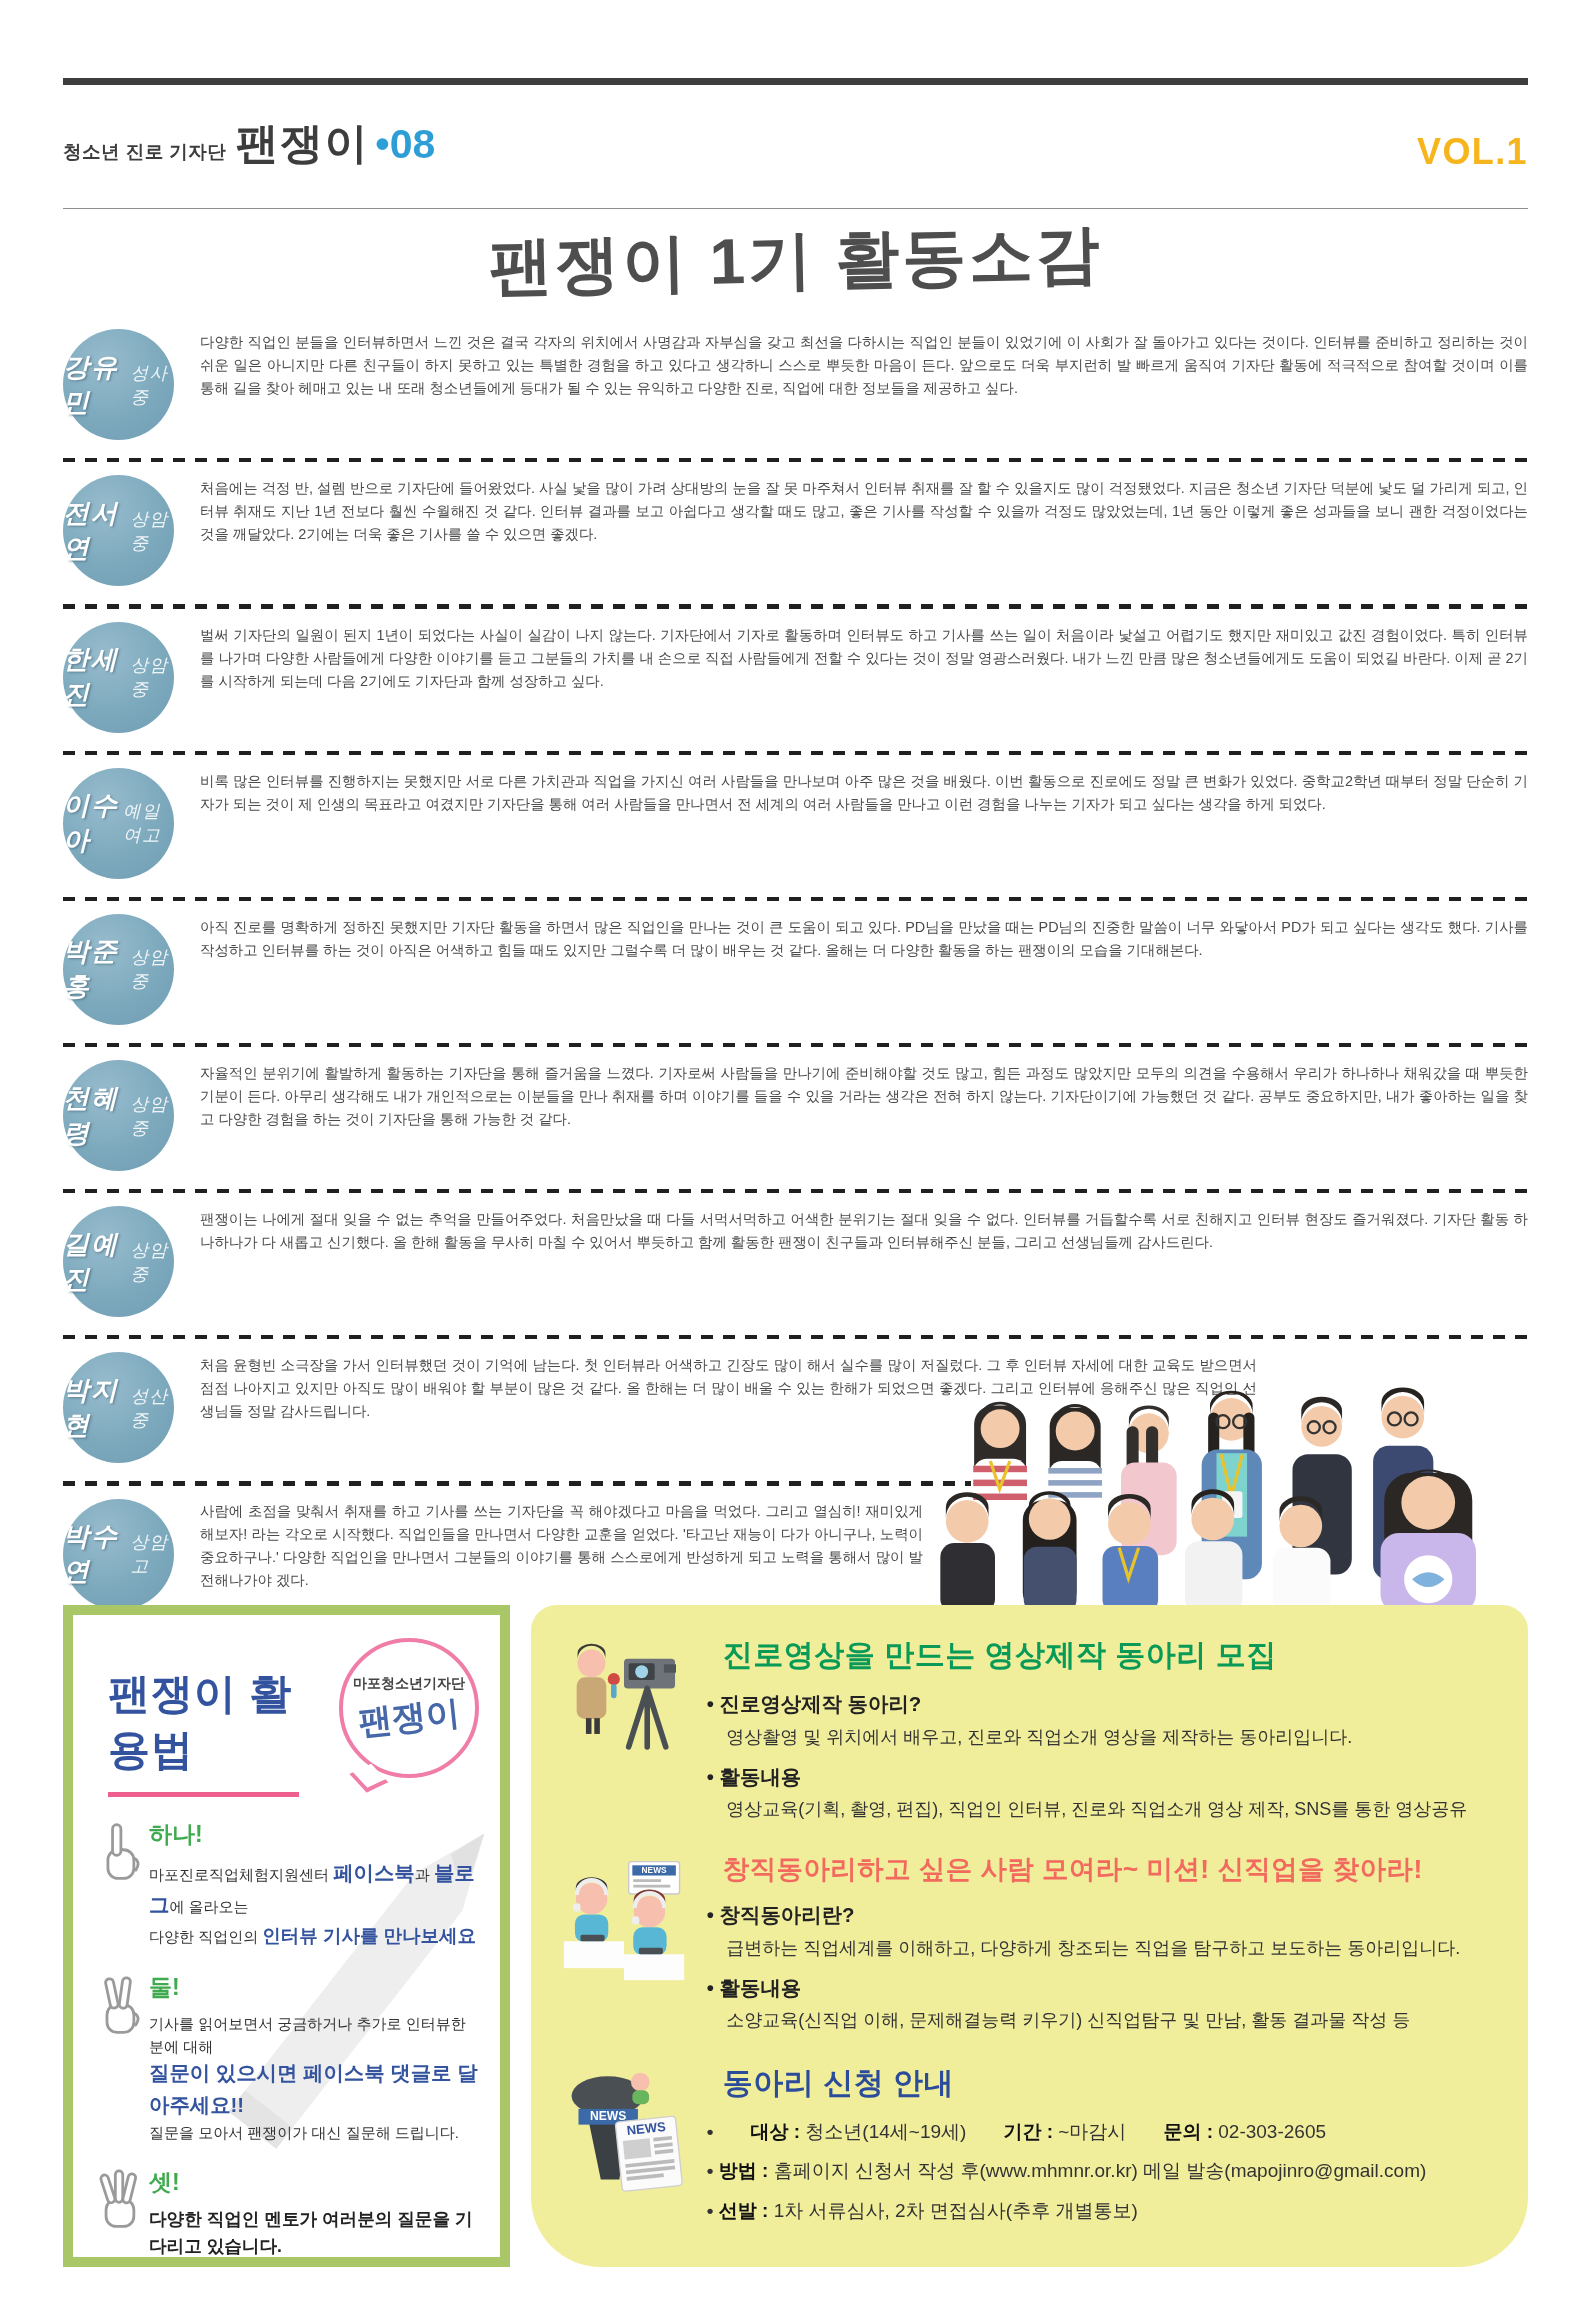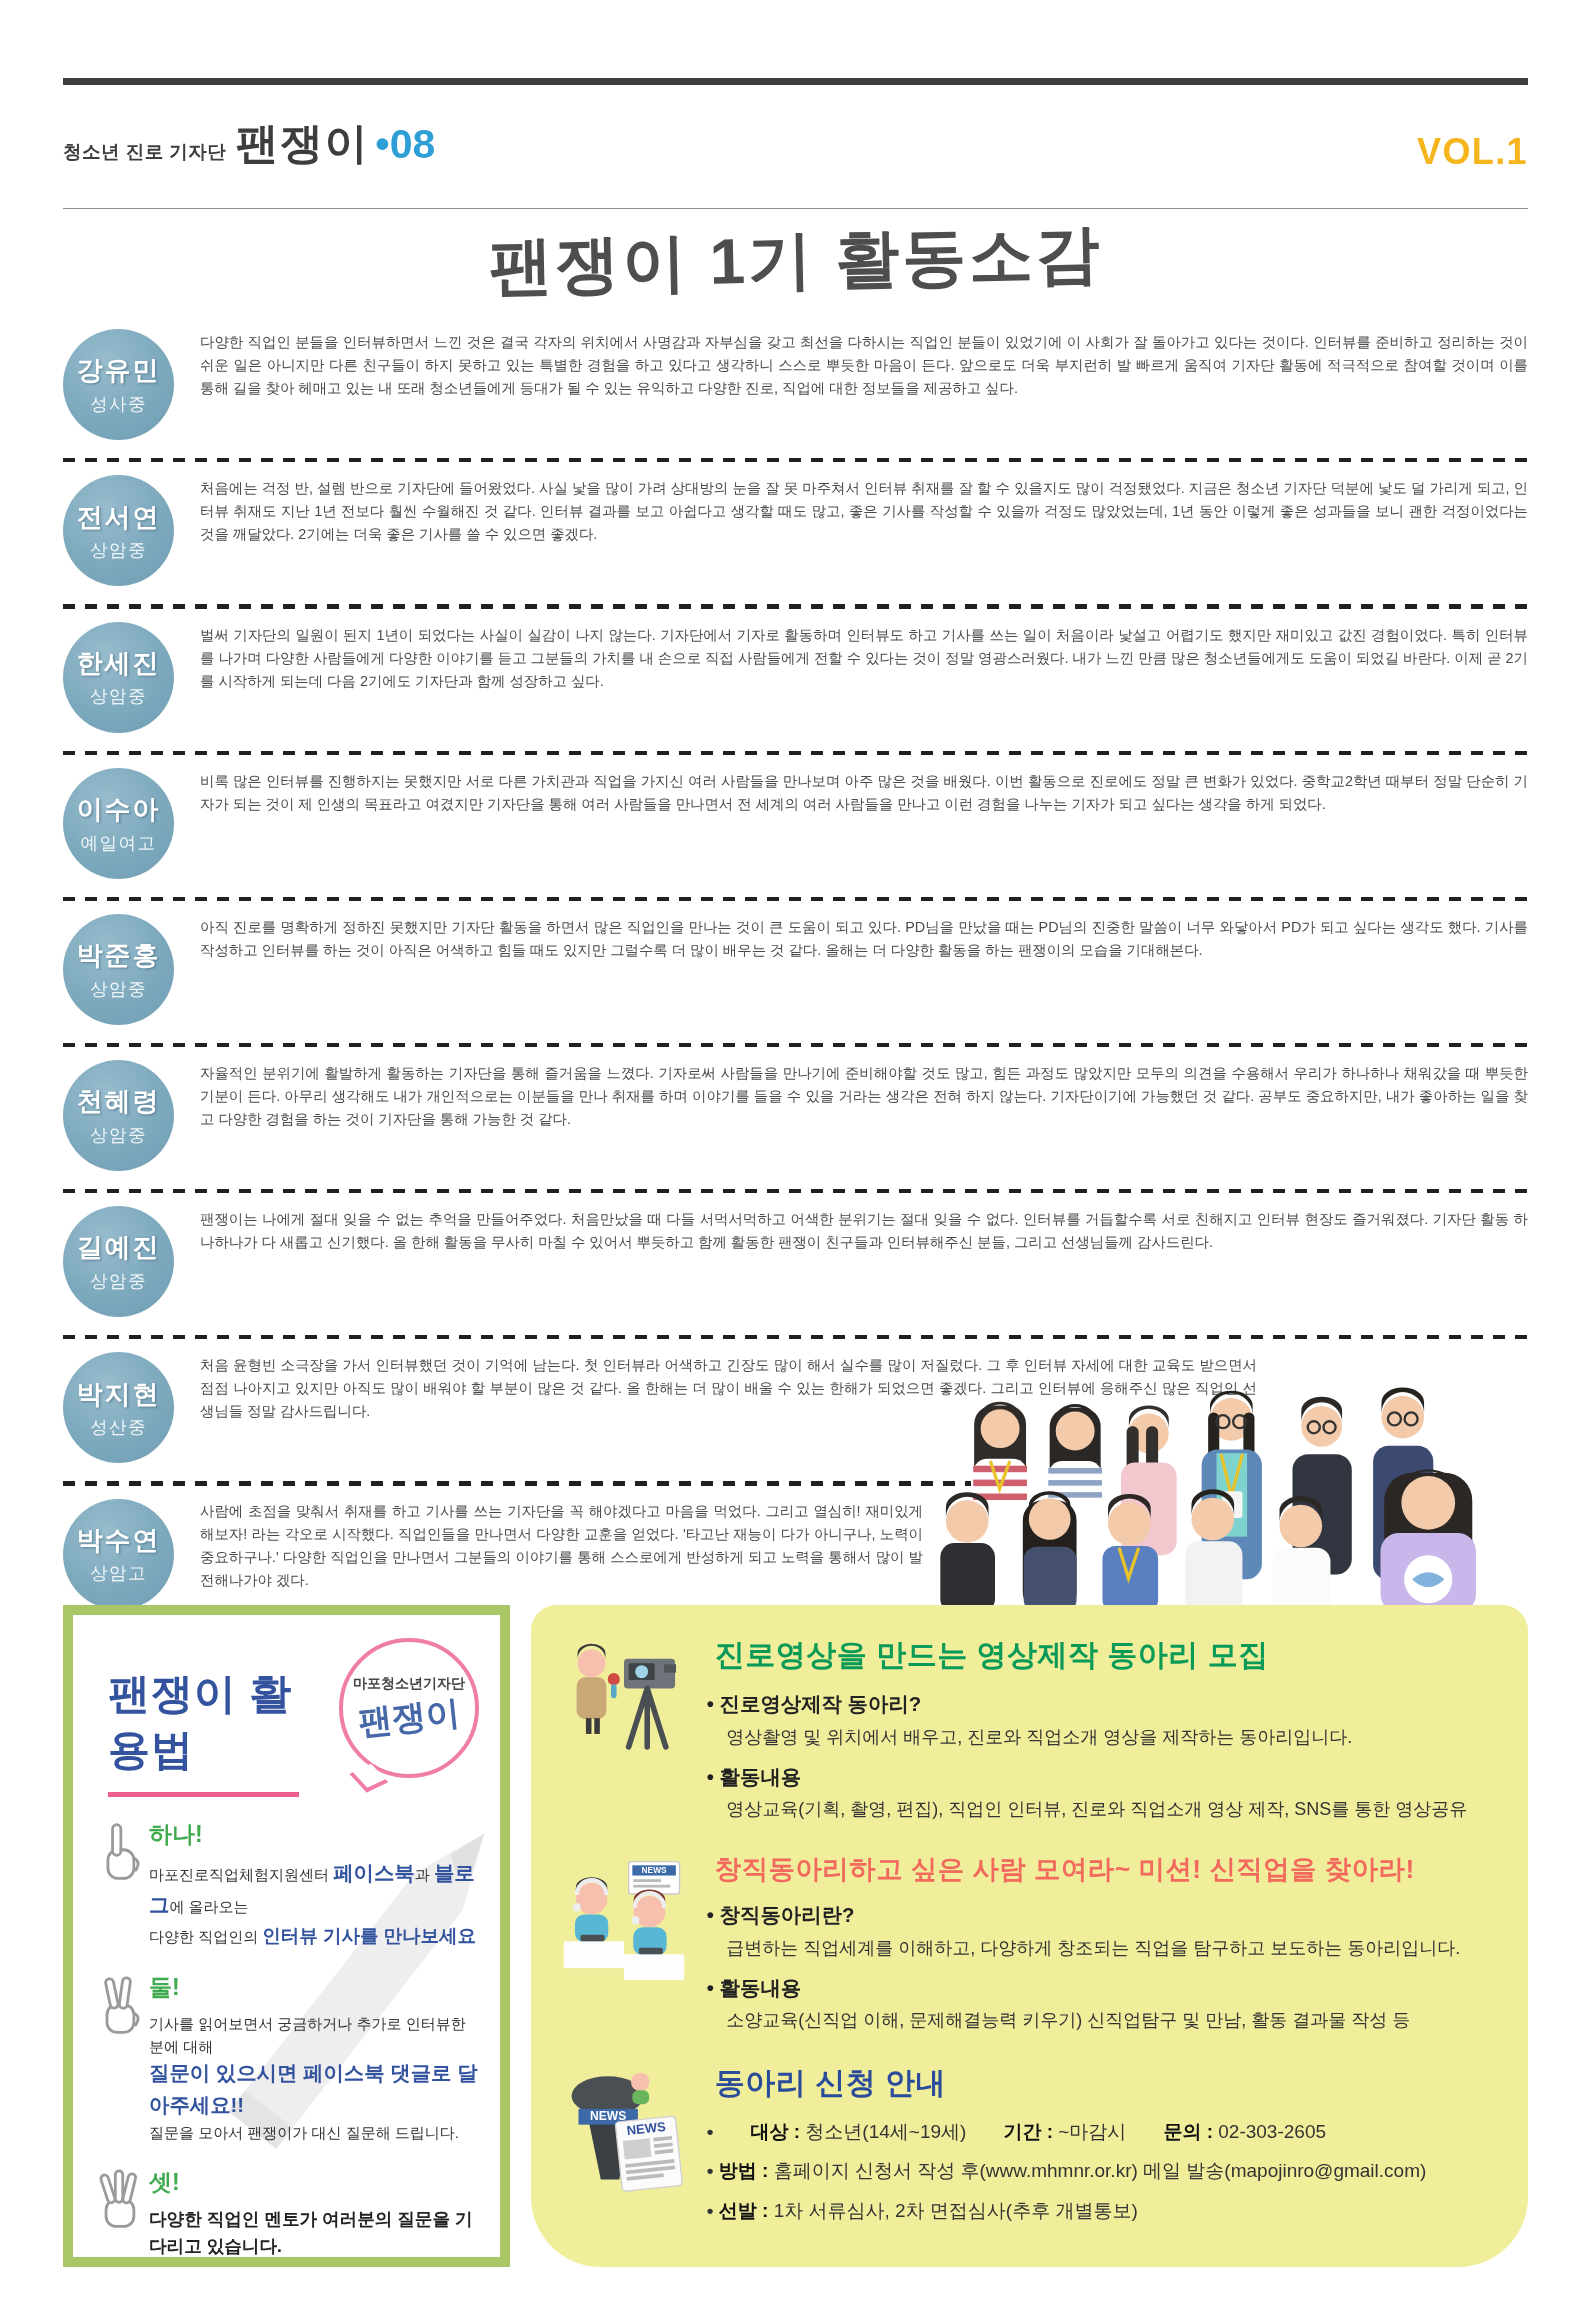--- a/index.html
+++ b/index.html
@@ -19,21 +19,21 @@
 
   .page-title{position:absolute;left:0;right:0;top:217px;margin:0;text-align:center;
               font-size:64px;font-weight:800;color:#4e4e4e;letter-spacing:2.8px;
               transform:rotate(-1.2deg);}
 
   
   .testimonials{position:absolute;left:63px;right:63px;top:320px;}
   .t-row{display:flex;gap:26px;align-items:flex-start;padding:9.3px 0;min-height:116px;}
   .badge{flex:0 0 111px;height:111px;border-radius:50%;
          background:radial-gradient(circle at 38% 30%, #97bccd, #7da9bd 55%, #6f9db3);
-         display:flex;flex-direction:column;justify-content:center;align-items:center;gap:3.7px;}
+         display:flex;justify-content:center;align-items:center;gap:3.7px;font-style:italic;}
   .badge-name{font-size:26px;font-weight:800;color:#fff;text-shadow:1.4px 1.4px 2.3px rgba(52,84,104,.55);letter-spacing:1.9px;}
   .badge-school{font-size:17.6px;color:rgba(255,255,255,.88);letter-spacing:1.4px;}
   .t-text{margin:1.9px 0 0;font-size:14.4px;line-height:23px;color:#4a4a4a;text-align:justify;}
   .t-text.w8{max-width:1057px;}
   .t-text.w9{max-width:723px;}
   .sep{height:4.2px;margin:3.7px 0;background:repeating-linear-gradient(to right,#202020 0 12px,transparent 12px 22px);}
   .sep.short{width:62%;}
 
   
   .photo{position:absolute;left:930px;top:1380px;width:598px;height:234px;}
@@ -64,21 +64,21 @@
   .navy-big{color:#33539e;font-weight:800;font-size:20.4px;}
   .navy-mid{color:#33539e;font-weight:800;font-size:18.5px;}
   .bold-dark{color:#222;font-weight:800;font-size:17.6px;}
 
   
   .yellow-box{flex:1;background:#f1ee9b;border-radius:25.5px 25.5px 70px 70px;
               padding:30px 28px 14px 25.5px;box-sizing:border-box;overflow:hidden;}
   .yb-section{display:flex;gap:16px;margin-bottom:26px;}
   .yb-icon{flex:0 0 134px;display:flex;justify-content:center;align-items:flex-start;padding-top:4.6px;}
   .yb-content{flex:1;}
-  .yb-title{font-size:30px;font-weight:900;margin:0 8px 14px;letter-spacing:0.5px;}
+  .yb-title{font-size:30px;font-weight:900;margin:0 16px 14px;letter-spacing:0.5px;}
   .yb-title.t1{color:#0a9a57;}
   .yb-title.t2{color:#f26a5e;font-size:26.4px;}
   .yb-title.t3{color:#2b4b9b;}
   .yb-q{font-size:20.4px;font-weight:800;color:#222;margin:12px 0 5.6px;}
   .yb-q:before{content:"• ";}
   .yb-a{font-size:18px;color:#333;margin:0 0 2.8px 19.5px;line-height:1.5;}
   .yb-line{font-size:19px;color:#333;margin:11px 0;line-height:1.5;}
   .yb-line:before{content:"• ";font-weight:800;}
   .yb-line b{font-weight:800;color:#111;}
   .yb-inline{display:flex;gap:37px;}

